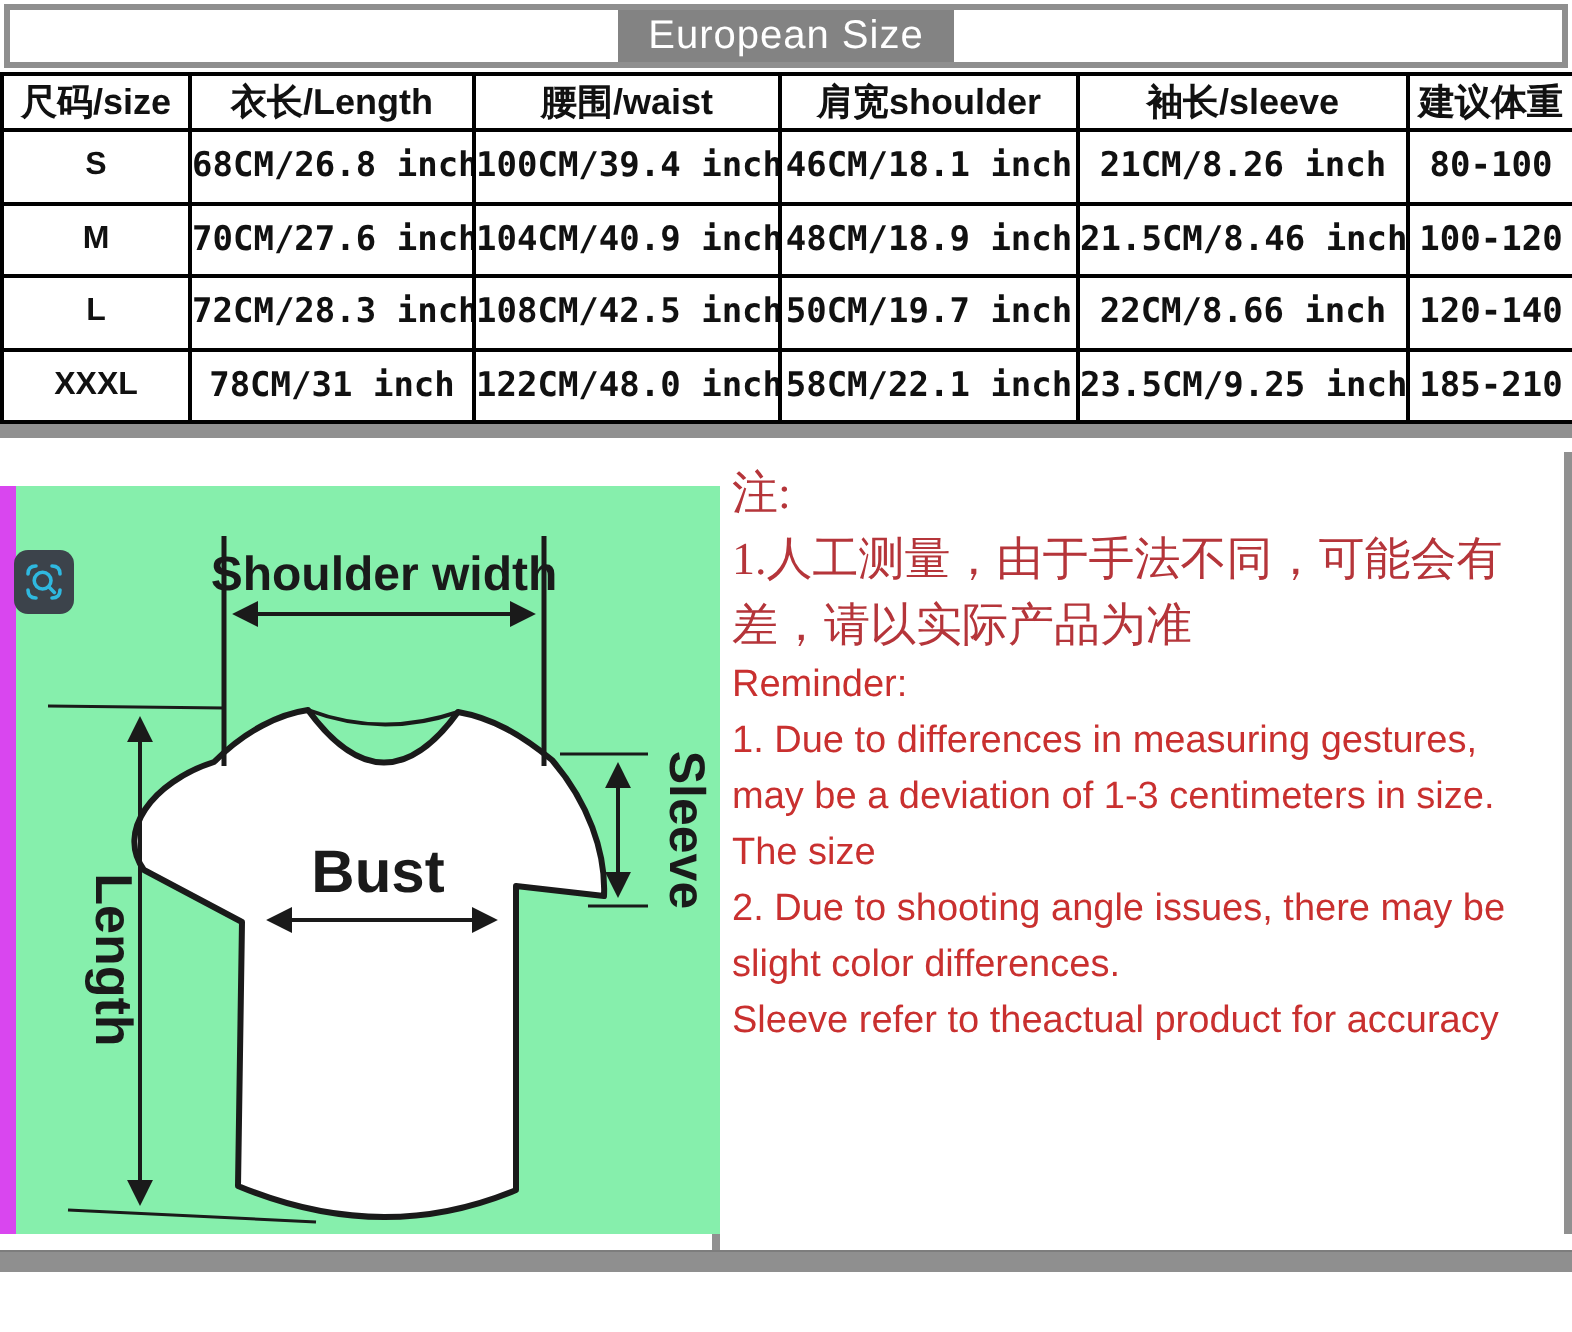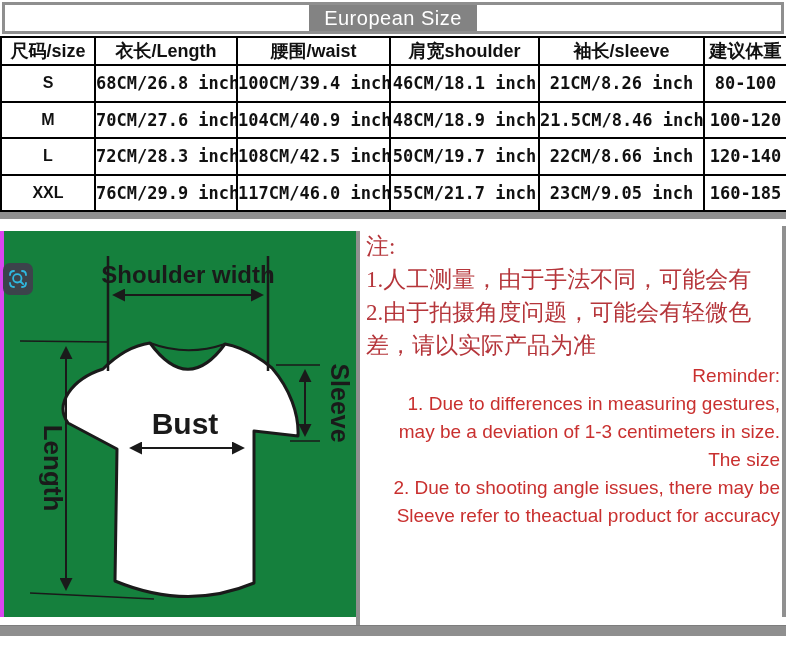--- a/index.html
+++ b/index.html
@@ -34,22 +34,22 @@
     font-size:17px;font-weight:700;height:24px;
     font-family:"DejaVu Sans Mono",monospace;
   }
   table.size-table td:first-child{font-family:"Liberation Sans",sans-serif;font-size:16px;}
   
   .bottom{
     position:absolute;top:212px;left:0;right:0;bottom:0;background:#fff;
     border-top:7px solid #909090;
   }
   .panel-left{
-    position:absolute;left:0;top:12px;width:352px;bottom:19px;background:#15803d;
-    border-left:4px solid #d946ef;border-right:4px solid #909090;
+    position:absolute;left:0;top:24px;width:352px;bottom:19px;background:#86efac;
+    border-left:8px solid #d946ef;border-right:4px solid #909090;
   }
   .panel-right{
     position:absolute;left:360px;right:0;top:7px;bottom:19px;background:#fff;
     border-right:4px solid #909090;padding:4px 2px 0 6px;box-sizing:border-box;
     overflow:hidden;
   }
   .bottom-bar{
     position:absolute;left:0;right:0;bottom:0;height:10px;background:#8f8f8f;
     border-top:1px solid #7d7d7d;
   }
@@ -58,21 +58,20 @@
   }
   
   .note-line{white-space:nowrap;}
   .note-line.cn{
     color:#b5353a;font-size:23px;line-height:33px;
     font-family:"Liberation Serif",serif;
   }
   .note-line.en{
     color:#c9302f;font-size:19px;line-height:28px;
     font-family:"Liberation Sans",sans-serif;
-    text-align:right;
   }
   
   .tee-svg{position:absolute;left:0;top:0;}
   .search-badge{
     position:absolute;left:-1px;top:32px;width:30px;height:32px;
     background:#3c434b;border-radius:7px;
     display:flex;align-items:center;justify-content:center;cursor:pointer;
   }
 </style>
 </head>
@@ -122,26 +121,26 @@
         </tr>
         <tr>
           <td>L</td>
           <td>72CM/28.3 inch</td>
           <td>108CM/42.5 inch</td>
           <td>50CM/19.7 inch</td>
           <td>22CM/8.66 inch</td>
           <td>120-140</td>
         </tr>
         <tr>
-          <td>XXL</td>
-          <td>76CM/29.9 inch</td>
-          <td>117CM/46.0 inch</td>
-          <td>55CM/21.7 inch</td>
-          <td>23CM/9.05 inch</td>
-          <td>160-185</td>
+          <td>XXXL</td>
+          <td>78CM/31 inch</td>
+          <td>122CM/48.0 inch</td>
+          <td>58CM/22.1 inch</td>
+          <td>23.5CM/9.25 inch</td>
+          <td>185-210</td>
         </tr>
       </tbody>
   </table>
 
   <div class="bottom">
 
     <div class="panel-left">
       <svg class="tee-svg" width="348" height="425" viewBox="0 0 348 425">
         <defs>
           <marker id="arr" viewBox="0 0 10 10" refX="8.5" refY="5" markerWidth="6.5" markerHeight="6.5" orient="auto-start-reverse">
@@ -189,26 +188,26 @@
 
           <circle cx="10.3" cy="10.3" r="4.2" fill="none" stroke="#2fb9e0" stroke-width="1.8"></circle>
           <line x1="13.5" y1="13.5" x2="16.2" y2="16.2" stroke="#2fb9e0" stroke-width="1.8" stroke-linecap="round"></line>
         </svg>
       </div>
     </div>
 
     <div class="panel-right" id="notes-panel">
         <div class="note-line cn">注:</div>
         <div class="note-line cn">1.人工测量，由于手法不同，可能会有</div>
-        <div class="note-line cn">2.由于拍摄角度问题，可能会有轻微色</div>
         <div class="note-line cn">差，请以实际产品为准</div>
         <div class="note-line en">Reminder:</div>
         <div class="note-line en">1. Due to differences in measuring gestures,</div>
         <div class="note-line en">may be a deviation of 1-3 centimeters in size.</div>
         <div class="note-line en">The size</div>
         <div class="note-line en">2. Due to shooting angle issues, there may be</div>
+        <div class="note-line en">slight color differences.</div>
         <div class="note-line en">Sleeve refer to theactual product for accuracy</div>
       </div>
 
     <div class="divider-tick"></div>
     <div class="bottom-bar"></div>
   </div>
 </div>
 
 </body></html>

